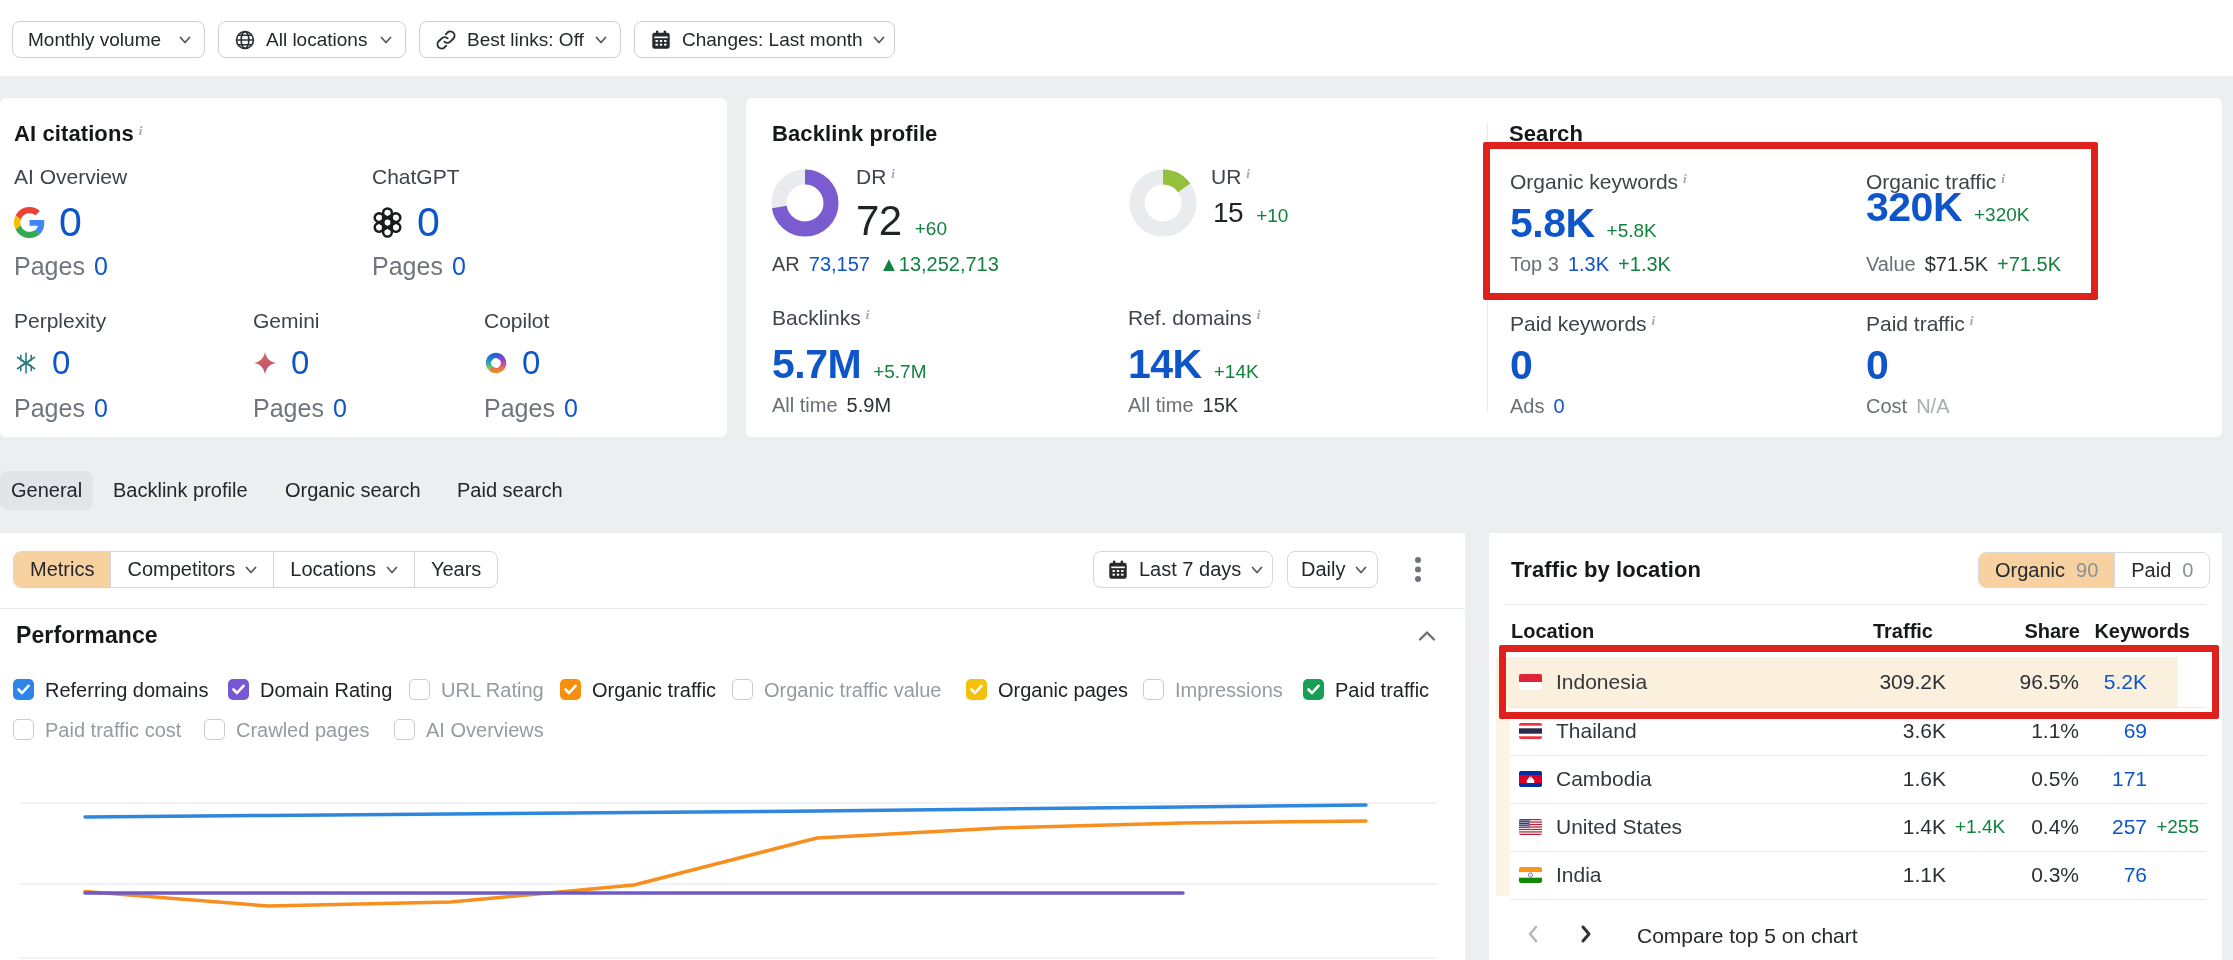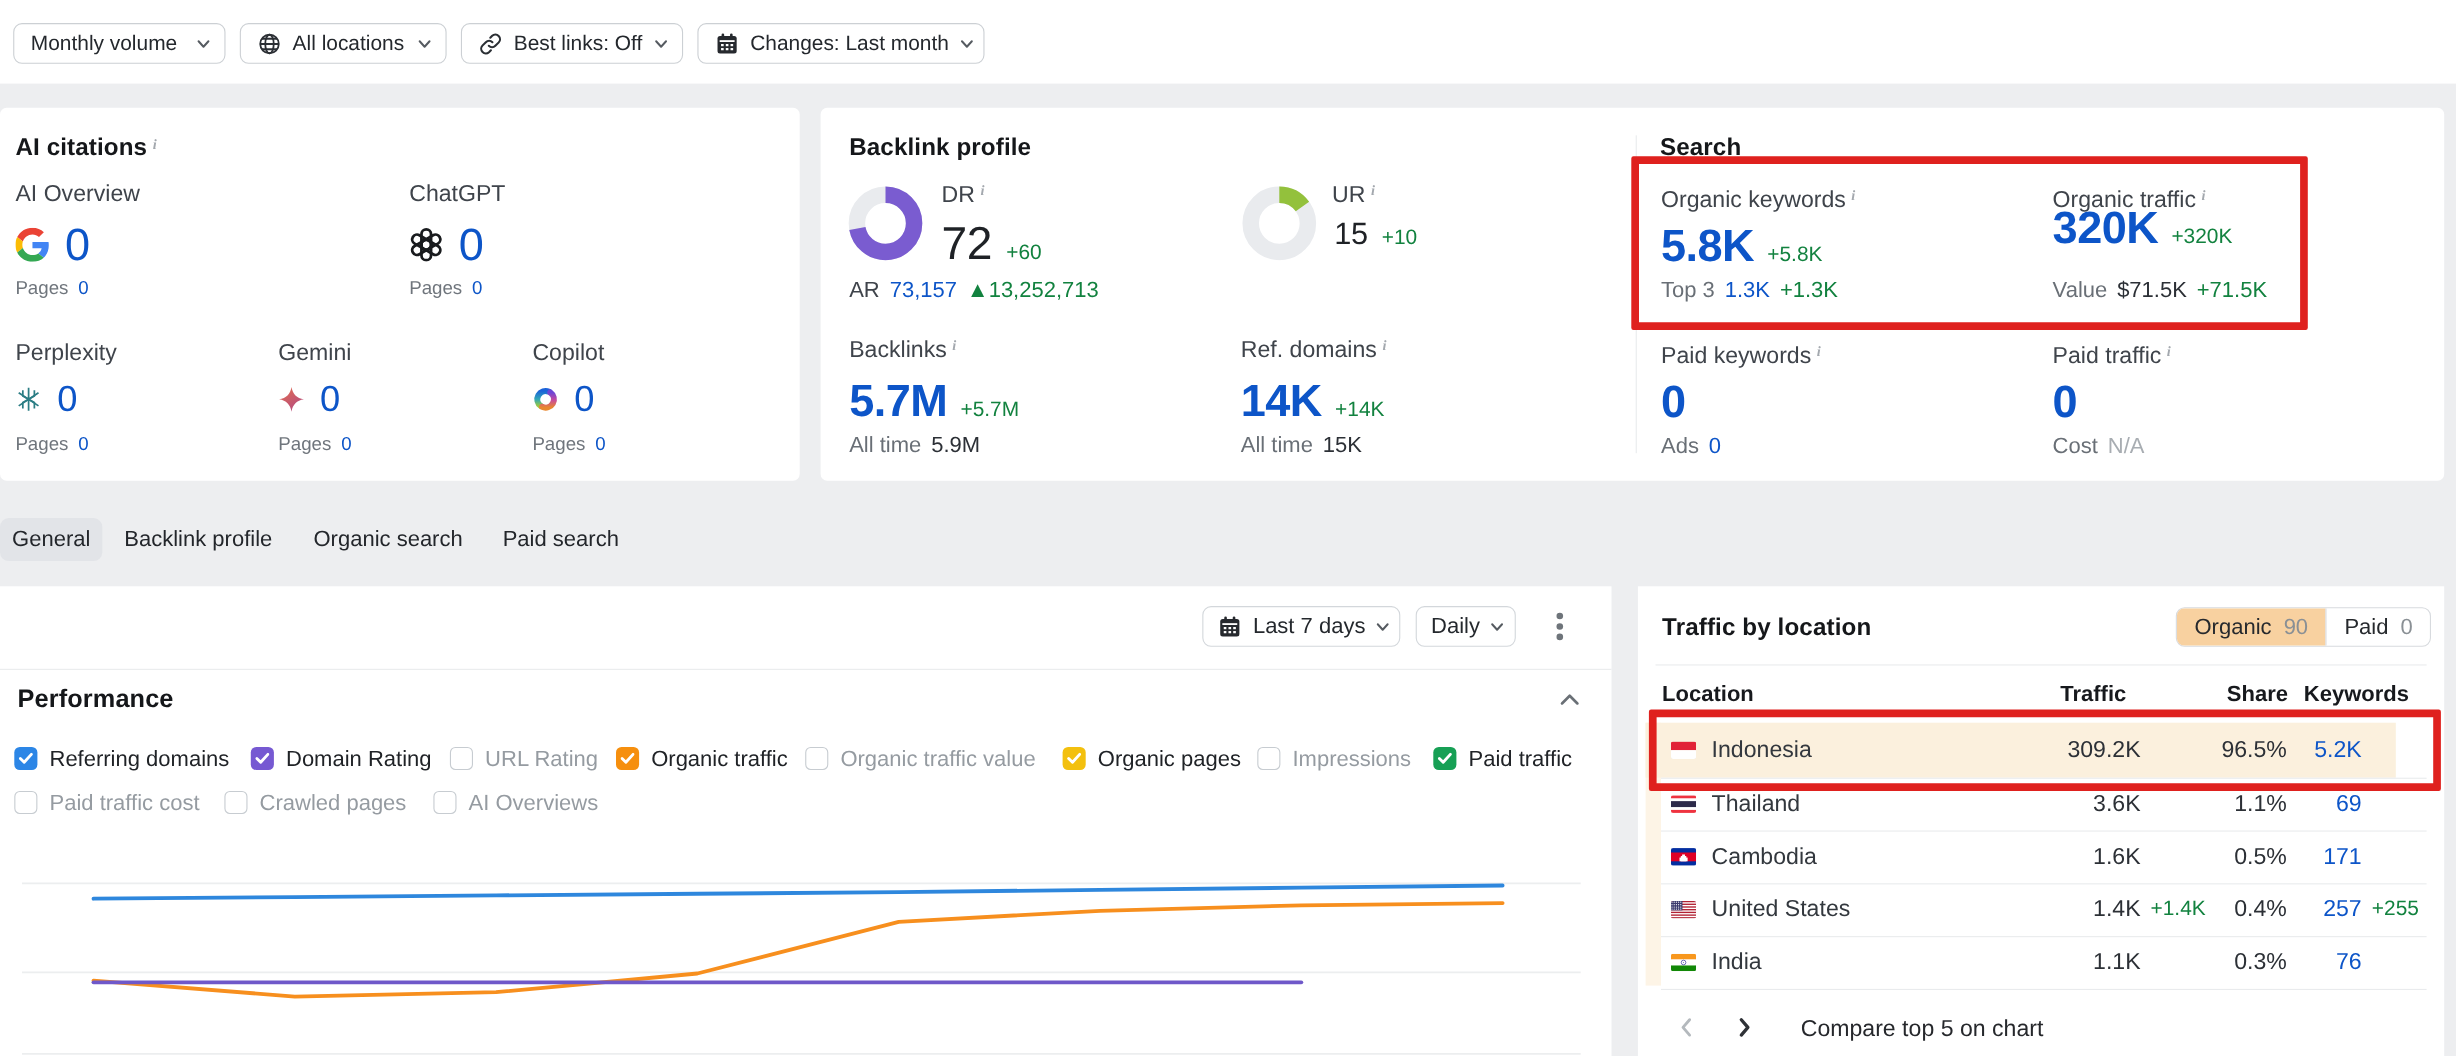--- a/index.html
+++ b/index.html
@@ -13,21 +13,21 @@
   .chev { width:12px; height:8px; flex:0 0 auto; }
   .chev svg { display:block; }
   
   .t-title { font-size:22px; font-weight:bold; color:#15171a; letter-spacing:.1px; }
   .t-label { font-size:21px; color:#3f444b; }
   .sup-i { font-size:13px; color:#a3a8ae; vertical-align:super; margin-left:5px; font-family:"Liberation Serif",serif; font-style:italic; font-weight:bold; }
   .delta { font-size:19px; color:#12823f; }
   
   .ai-item { position:absolute; }
   .ai-value-row { display:flex; align-items:center; gap:14px; }
-  .pages-row { font-size:17px; color:#6f757c; }
+  .pages-row { font-size:25px; color:#6f757c; }
   .pages-row b { font-weight:normal; color:#0d55c8; margin-left:9px; }
   
   .metric-label { font-size:21px; color:#3f444b; white-space:nowrap; }
   .metric-value { font-size:41px; font-weight:600; color:#0d55c8; letter-spacing:-.5px; white-space:nowrap; display:flex; align-items:baseline; gap:12px; }
   .metric-value .delta { font-weight:normal; letter-spacing:0; }
   .metric-sub { font-size:20px; color:#696f76; white-space:nowrap; }
   .metric-sub .v-dark { color:#2c3036; margin-left:9px; }
   .metric-sub .v-blue { color:#0d55c8; margin-left:9px; }
   .metric-sub .v-green { color:#12823f; margin-left:9px; }
   .metric-sub .v-na { color:#a8adb2; margin-left:9px; }
@@ -316,20 +316,44 @@
 </section>
 
 <nav id="tabs">
     <div class="tab sel" style="left: 0px;">General</div>
     <div class="tab" style="left: 102px;">Backlink profile</div>
     <div class="tab" style="left: 274px;">Organic search</div>
     <div class="tab" style="left: 446px;">Paid search</div>
   </nav>
 
 <section class="card" id="main-card" style="left:0; top:533px; width:1465px; height:427px; border-radius:0;">
+  <div id="segctl">
+      <div class="seg sel">
+        <span>Metrics</span>
+      </div>
+      <div class="seg">
+        <span>Competitors</span>
+        <span class="chev">
+          <svg width="12" height="8" viewBox="0 0 12 8">
+            <polyline points="1.5,1.5 6,6.5 10.5,1.5" fill="none" stroke="#565b61" stroke-width="1.8" stroke-linecap="round" stroke-linejoin="round"></polyline>
+          </svg>
+        </span>
+      </div>
+      <div class="seg">
+        <span>Locations</span>
+        <span class="chev">
+          <svg width="12" height="8" viewBox="0 0 12 8">
+            <polyline points="1.5,1.5 6,6.5 10.5,1.5" fill="none" stroke="#565b61" stroke-width="1.8" stroke-linecap="round" stroke-linejoin="round"></polyline>
+          </svg>
+        </span>
+      </div>
+      <div class="seg">
+        <span>Years</span>
+      </div>
+    </div>
   <div class="tool-btn" id="period-btn" style="left: 1093px; width: 180px;">
       <span style="display:flex;">
         <svg width="22" height="22" viewBox="0 0 24 24">
           <rect x="2.5" y="4" width="19" height="17.5" rx="2.5" fill="#26292e"></rect>
           <rect x="6.5" y="1.5" width="2.6" height="4.6" rx="1.3" fill="#26292e"></rect>
           <rect x="14.9" y="1.5" width="2.6" height="4.6" rx="1.3" fill="#26292e"></rect>
           <rect x="4.6" y="8.2" width="14.8" height="1.8" fill="#fff"></rect>
           <g fill="#fff">
             <rect x="6" y="12" width="2.6" height="2.2"></rect>
             <rect x="10.7" y="12" width="2.6" height="2.2"></rect>

